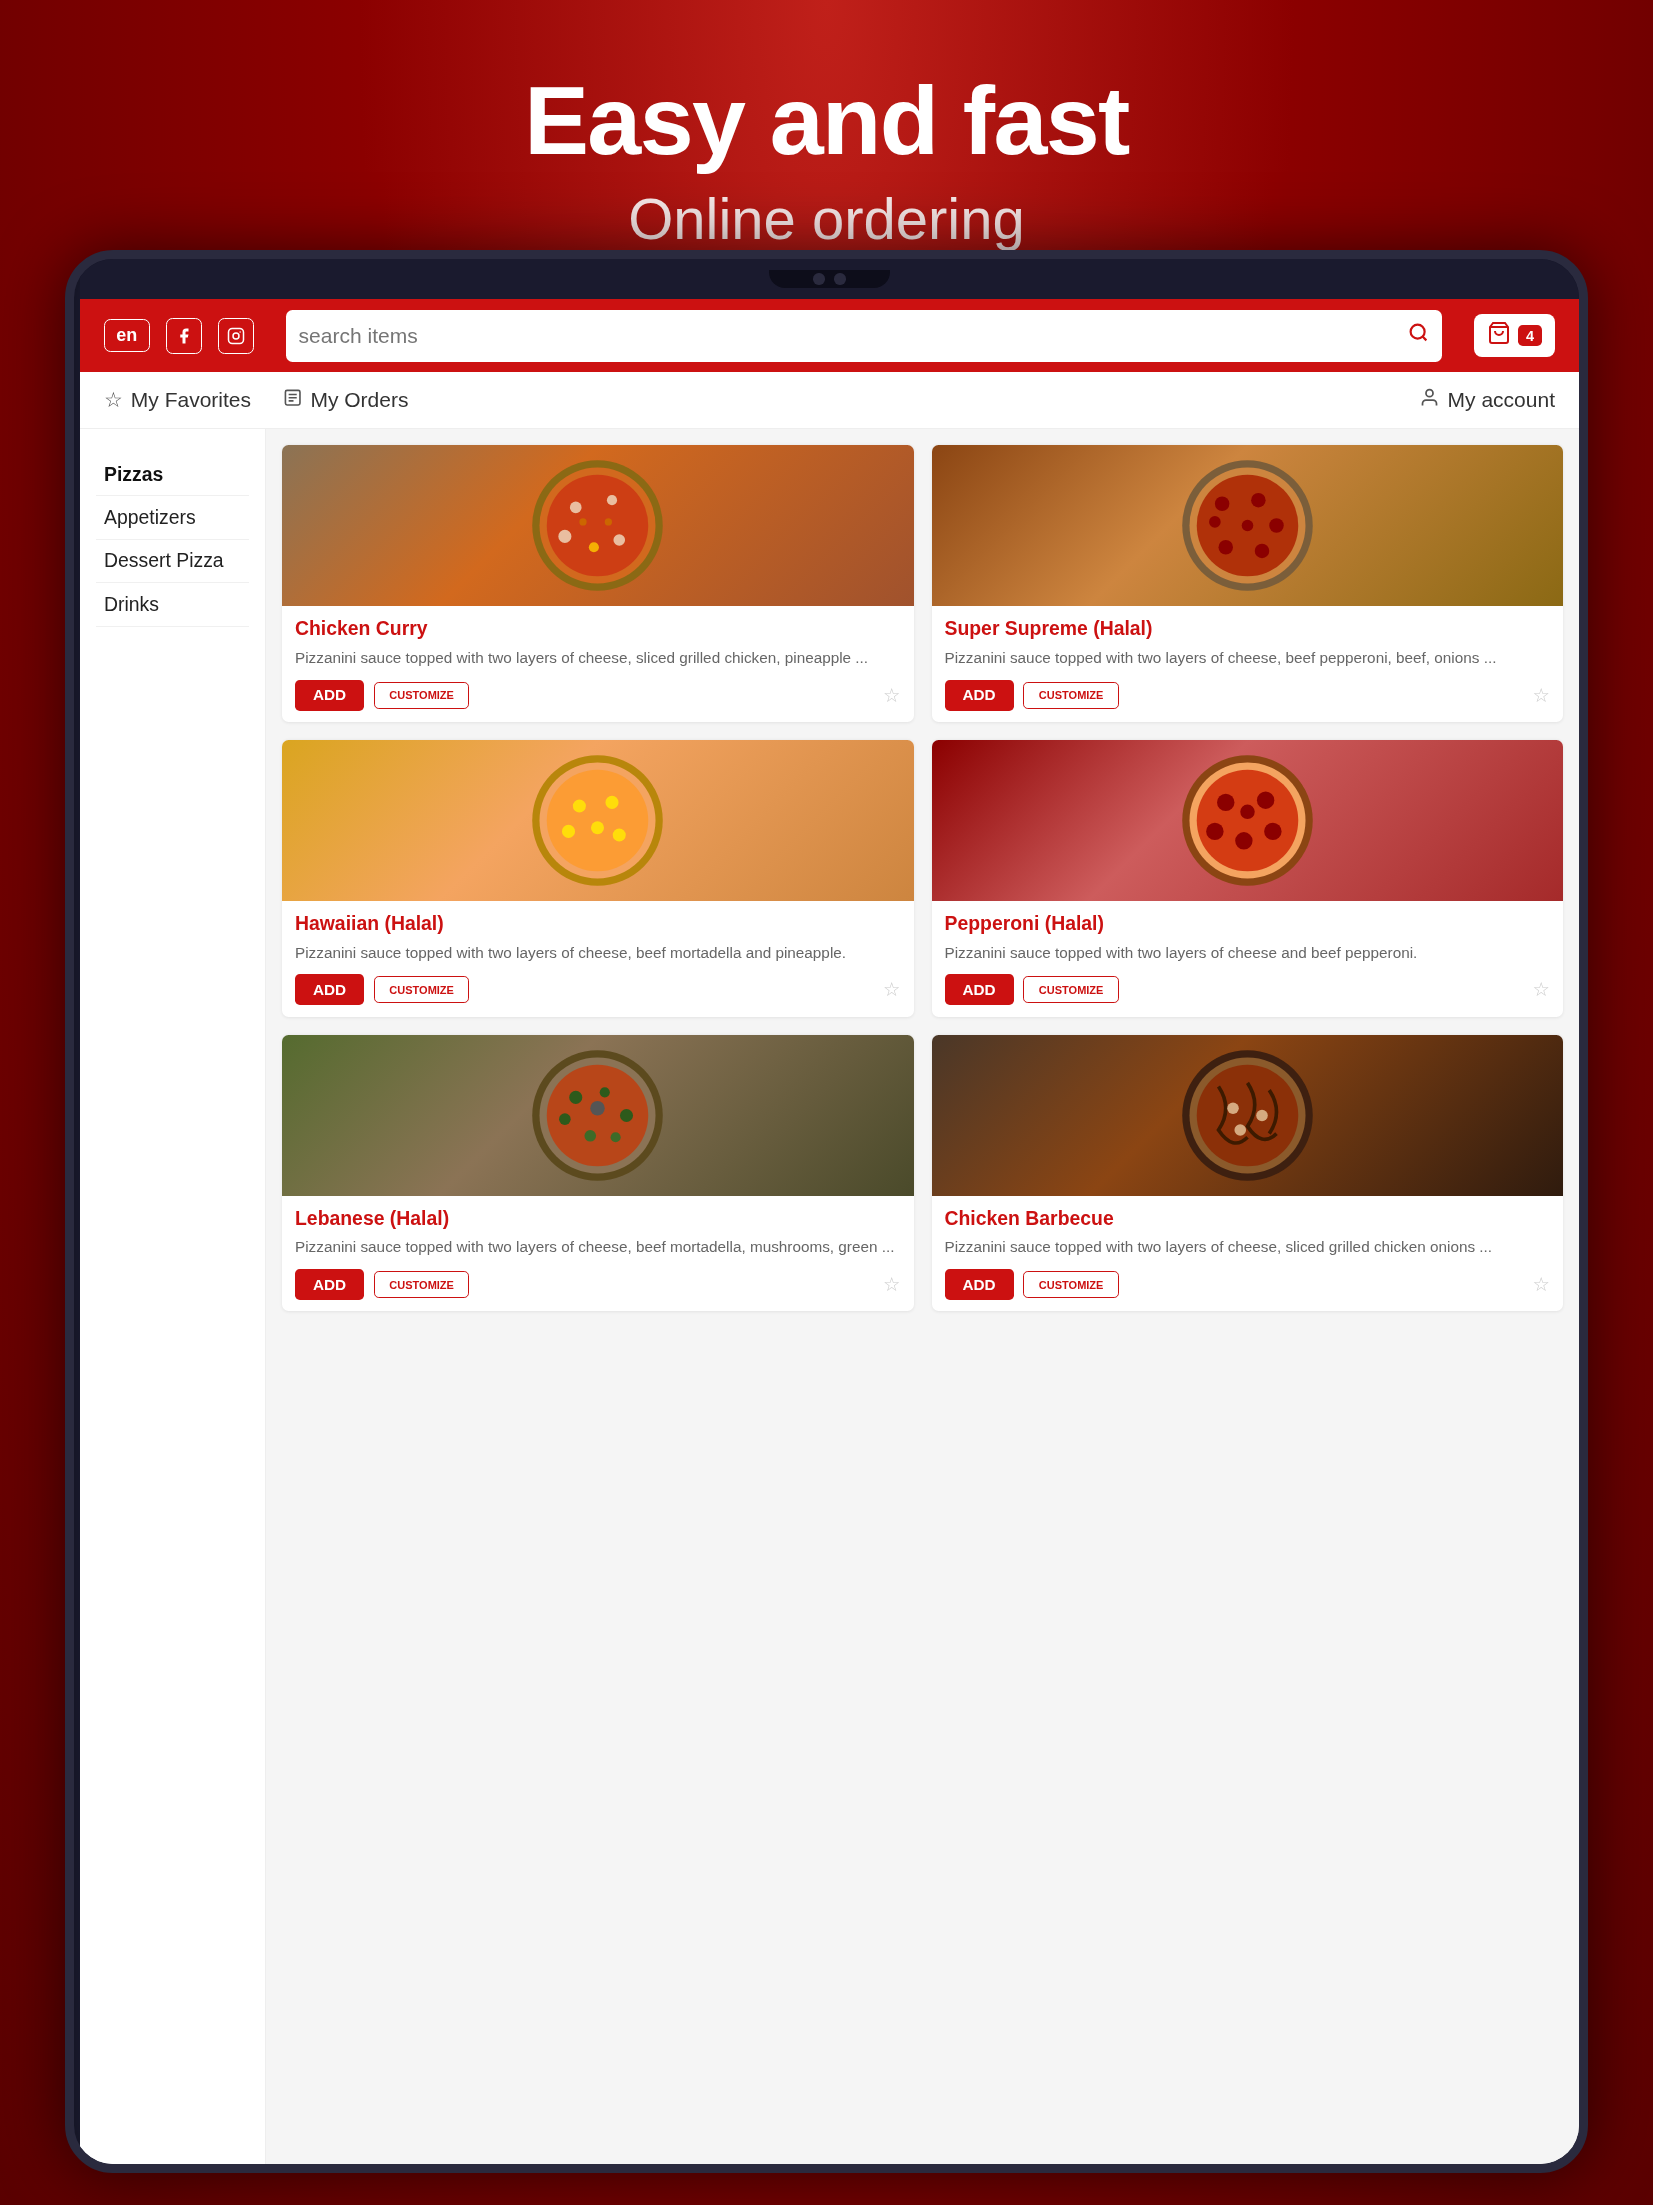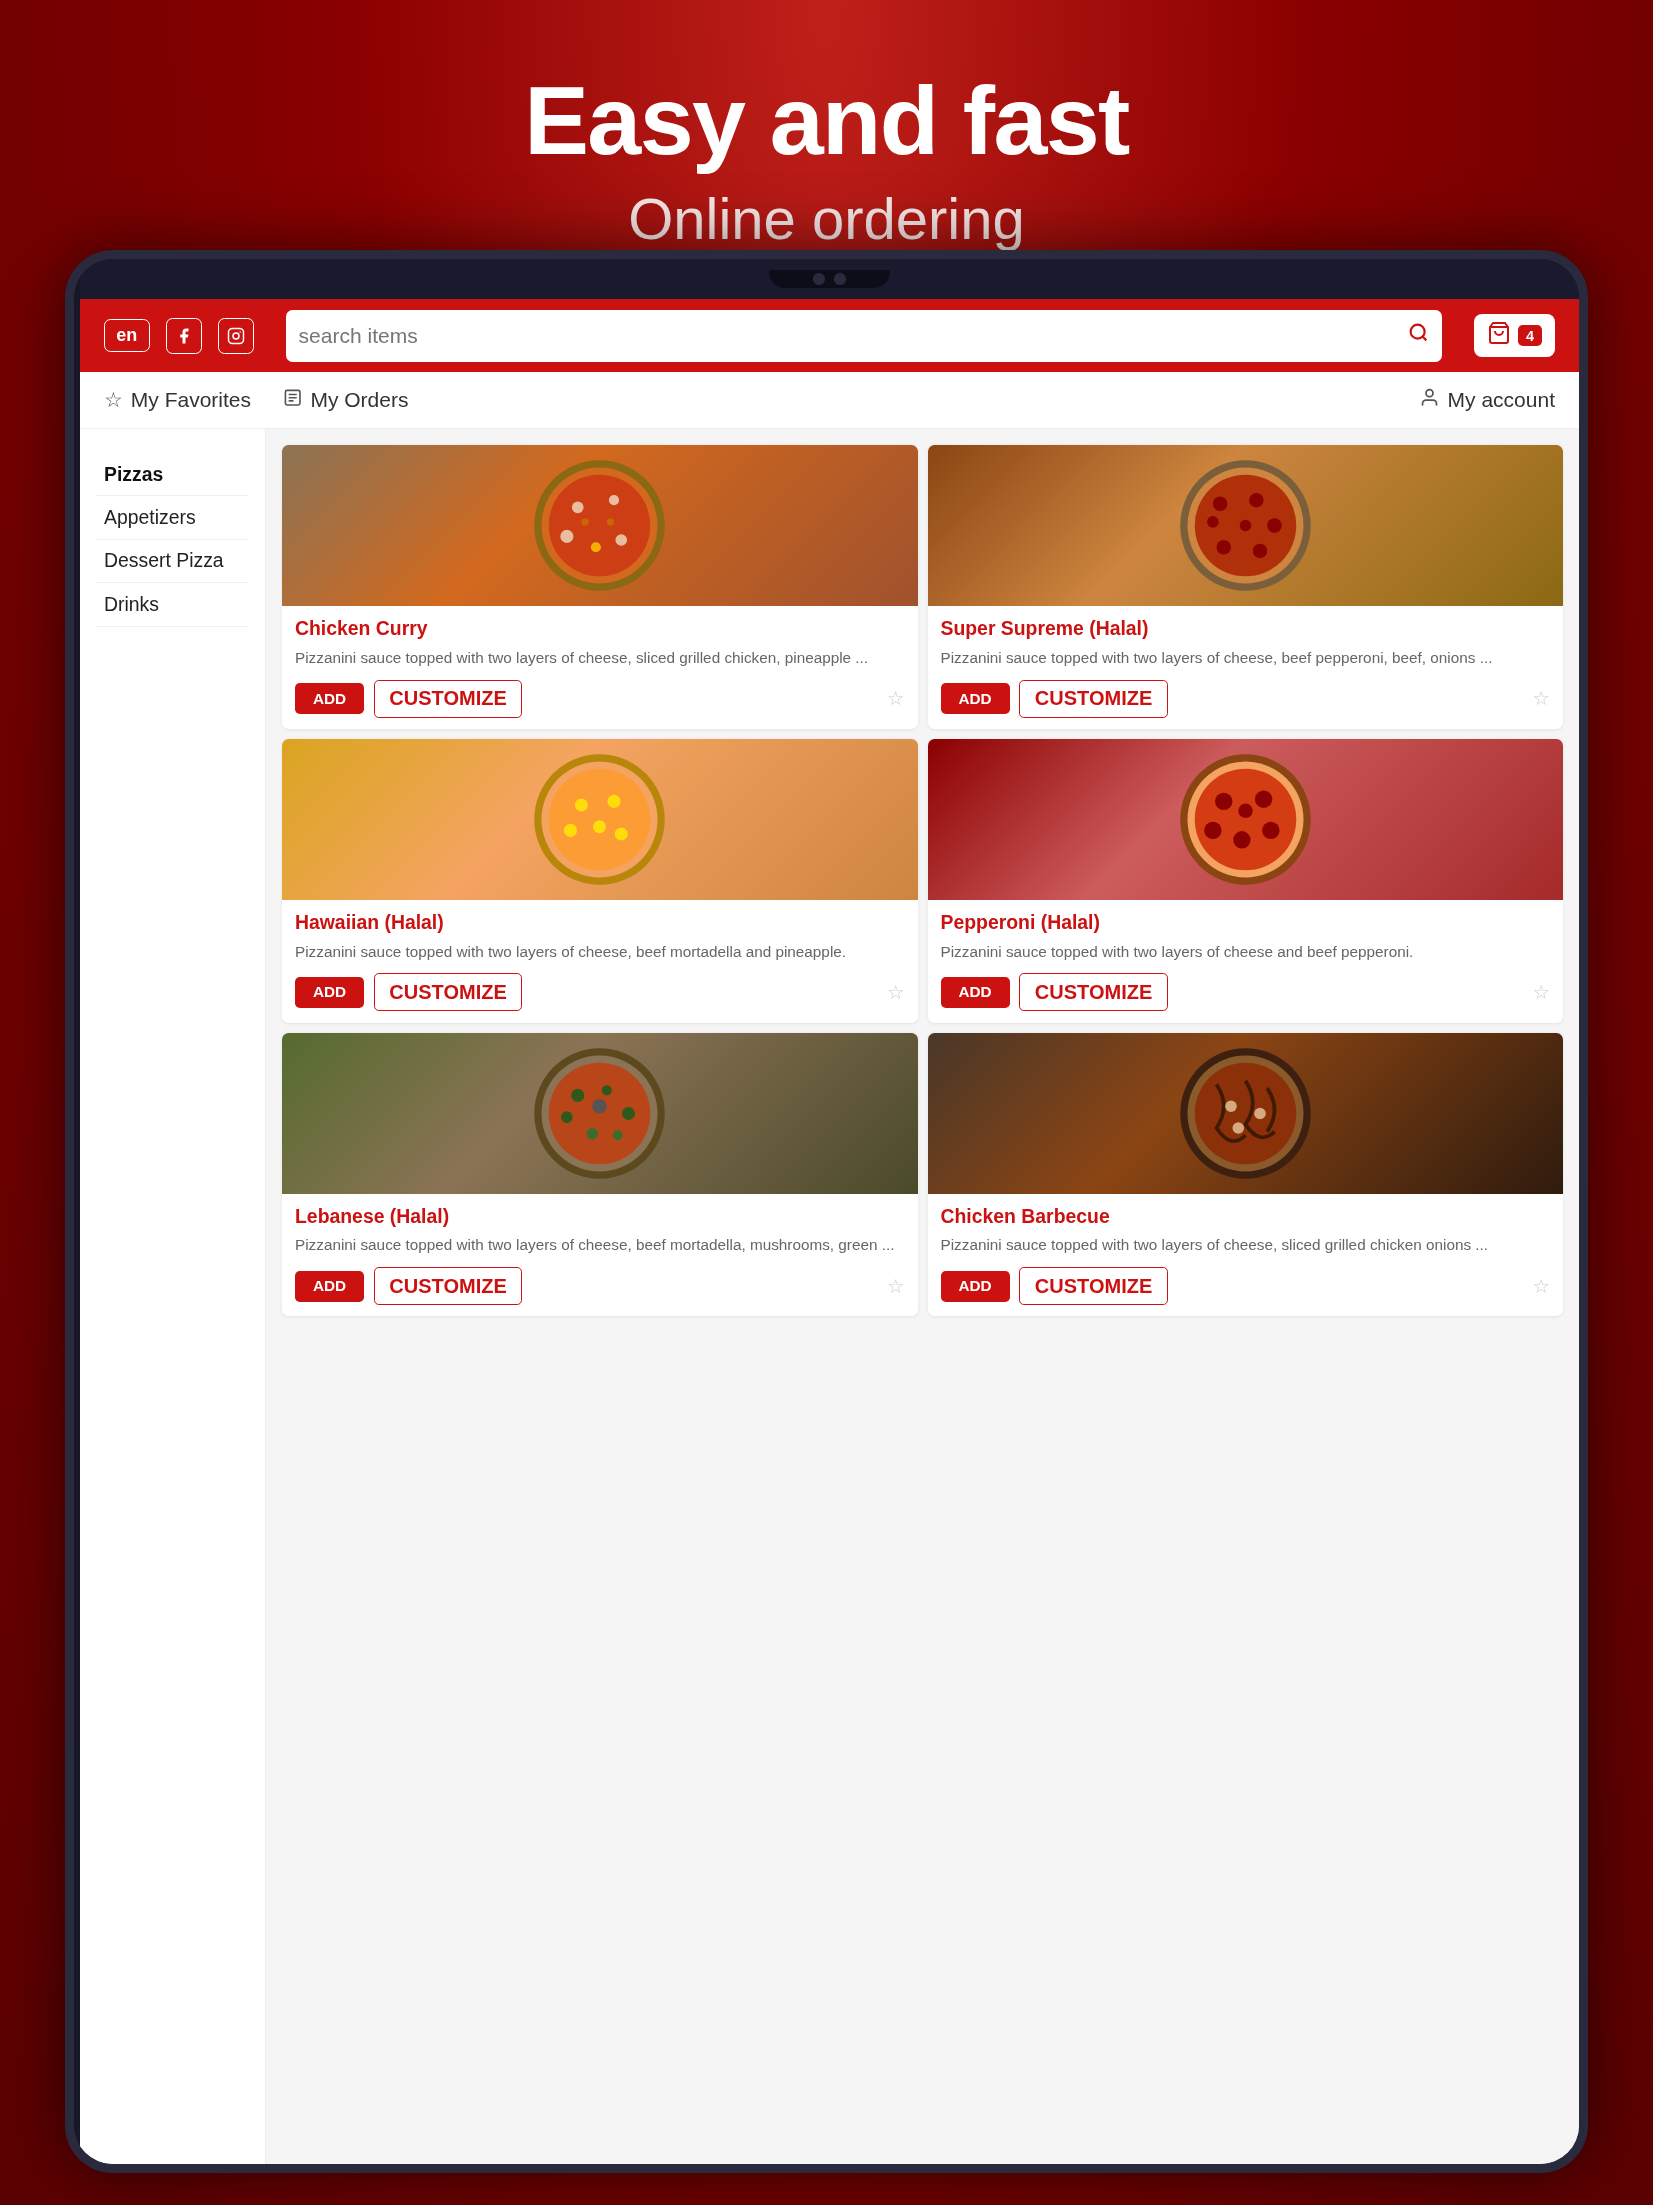--- a/index.html
+++ b/index.html
@@ -216,21 +216,21 @@
     
     .products-area {
       flex: 1;
       overflow-y: auto;
       padding: 16px;
       background: #f5f5f5;
     }
     .products-grid {
       display: grid;
       grid-template-columns: 1fr 1fr;
-      gap: 10px;
+      gap: 18px;
     }
     .product-card {
       background: white;
       border-radius: 6.5px;
       overflow: hidden;
       box-shadow: 0 0.8px 3.2px rgba(0,0,0,0.08);
     }
     .product-image {
       width: 100%;
       height: 161px;
@@ -267,21 +267,21 @@
       font-size: 15.3px;
       font-weight: 700;
       padding: 6.5px 18px;
       border: none;
       border-radius: 4.8px;
       cursor: pointer;
     }
     .customize-btn {
       background: white;
       color: #cc1111;
-      font-size: 20px;
+      font-size: 11px;
       font-weight: 700;
       padding: 6.5px 14.5px;
       border: 1.6px solid #cc1111;
       border-radius: 4.8px;
       cursor: pointer;
     }
     .favorite-icon {
       margin-left: auto;
       font-size: 19.4px;
       color: #ccc;

